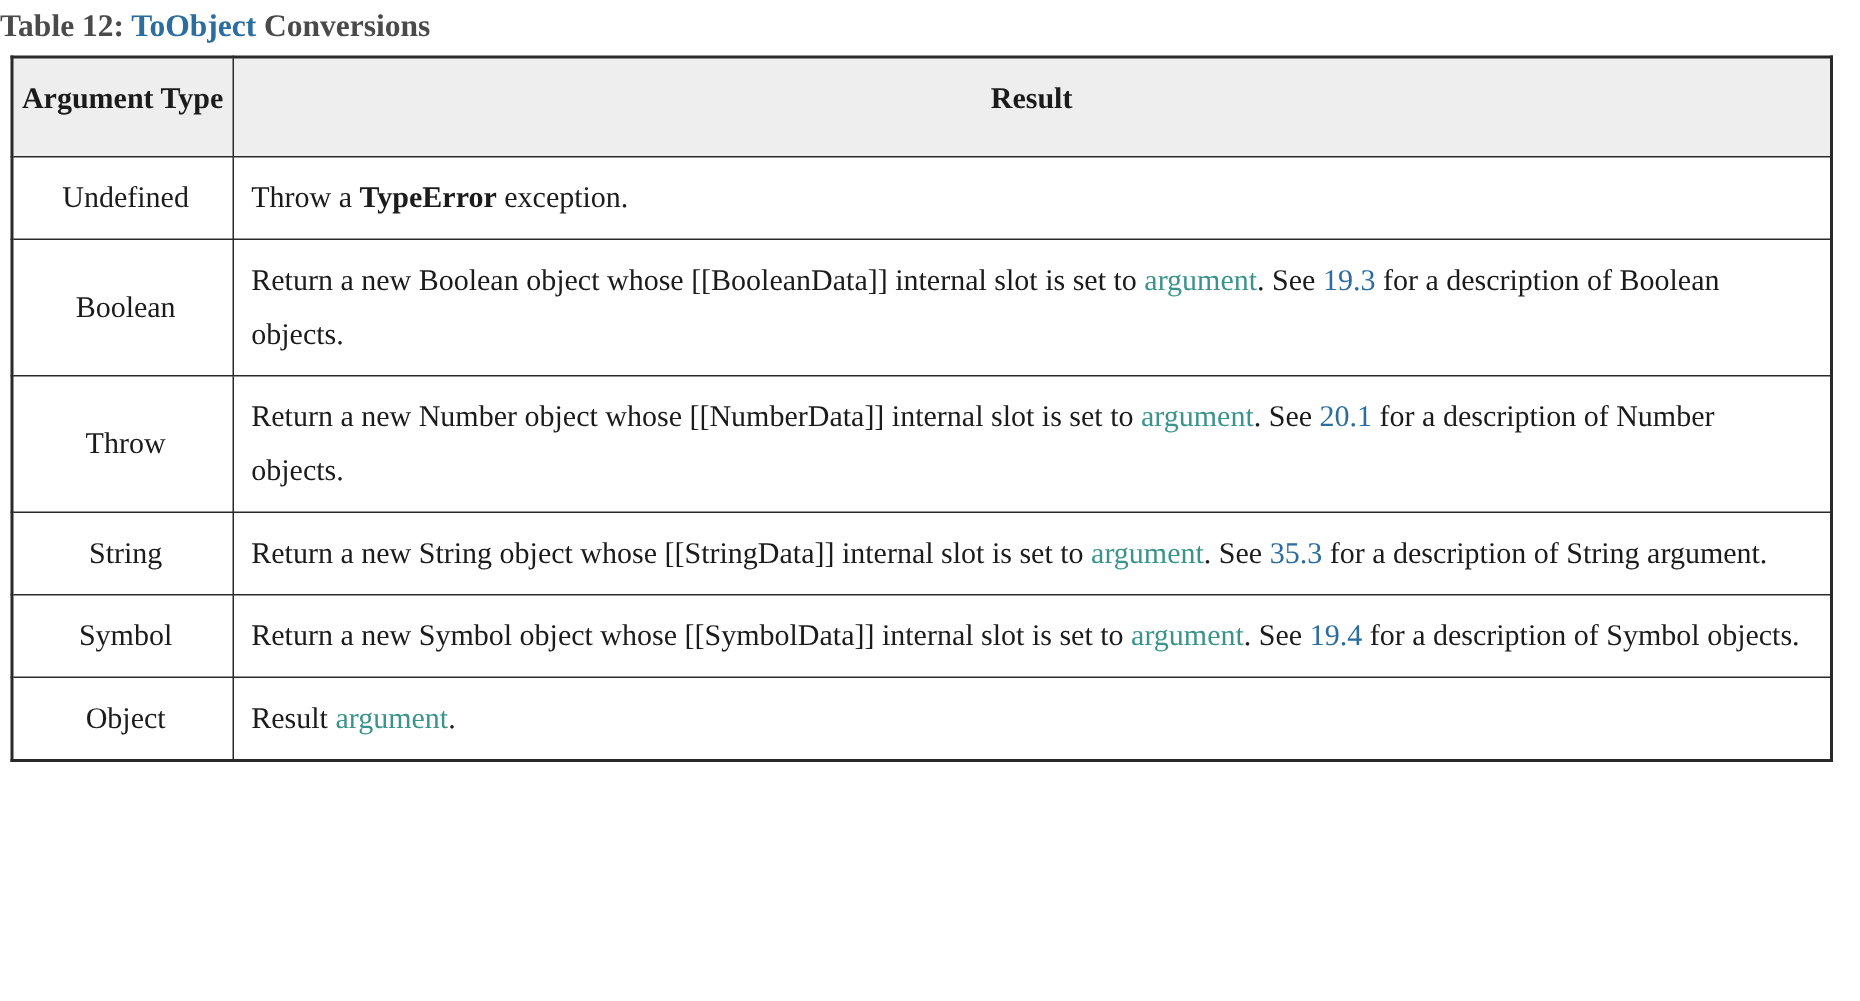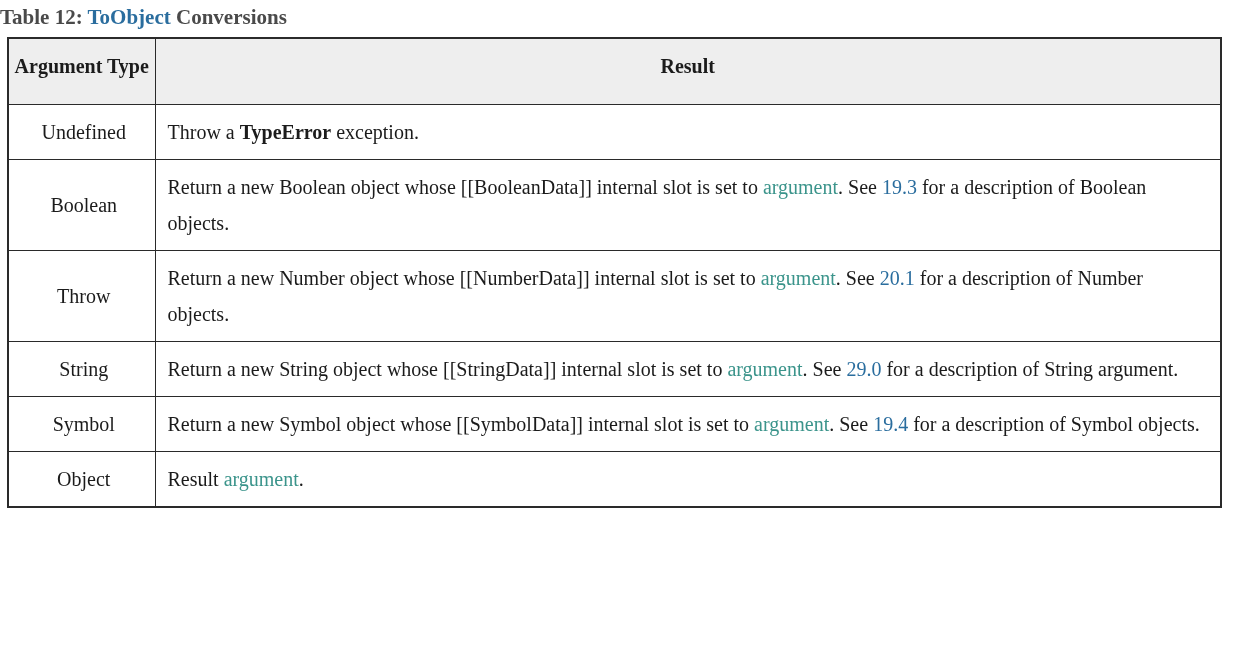--- a/index.html
+++ b/index.html
@@ -94,21 +94,21 @@
         <tr>
           <td class="col-type">Boolean</td>
           <td class="col-result"><span class="seg-plain">Return a new Boolean object whose [[BooleanData]] internal slot is set to </span><span class="seg-var">argument</span><span class="seg-plain">. See </span><span class="seg-link">19.3</span><span class="seg-plain"> for a description of Boolean objects.</span></td>
         </tr>
         <tr>
           <td class="col-type">Throw</td>
           <td class="col-result"><span class="seg-plain">Return a new Number object whose [[NumberData]] internal slot is set to </span><span class="seg-var">argument</span><span class="seg-plain">. See </span><span class="seg-link">20.1</span><span class="seg-plain"> for a description of Number objects.</span></td>
         </tr>
         <tr>
           <td class="col-type">String</td>
-          <td class="col-result"><span class="seg-plain">Return a new String object whose [[StringData]] internal slot is set to </span><span class="seg-var">argument</span><span class="seg-plain">. See </span><span class="seg-link">29.0</span><span class="seg-plain"> for a description of String argument.</span></td>
+          <td class="col-result"><span class="seg-plain">Return a new String object whose [[StringData]] internal slot is set to </span><span class="seg-var">argument</span><span class="seg-plain">. See </span><span class="seg-link">35.3</span><span class="seg-plain"> for a description of String argument.</span></td>
         </tr>
         <tr>
           <td class="col-type">Symbol</td>
           <td class="col-result"><span class="seg-plain">Return a new Symbol object whose [[SymbolData]] internal slot is set to </span><span class="seg-var">argument</span><span class="seg-plain">. See </span><span class="seg-link">19.4</span><span class="seg-plain"> for a description of Symbol objects.</span></td>
         </tr>
         <tr>
           <td class="col-type">Object</td>
           <td class="col-result"><span class="seg-plain">Result </span><span class="seg-var">argument</span><span class="seg-plain">.</span></td>
         </tr>
       </tbody>

